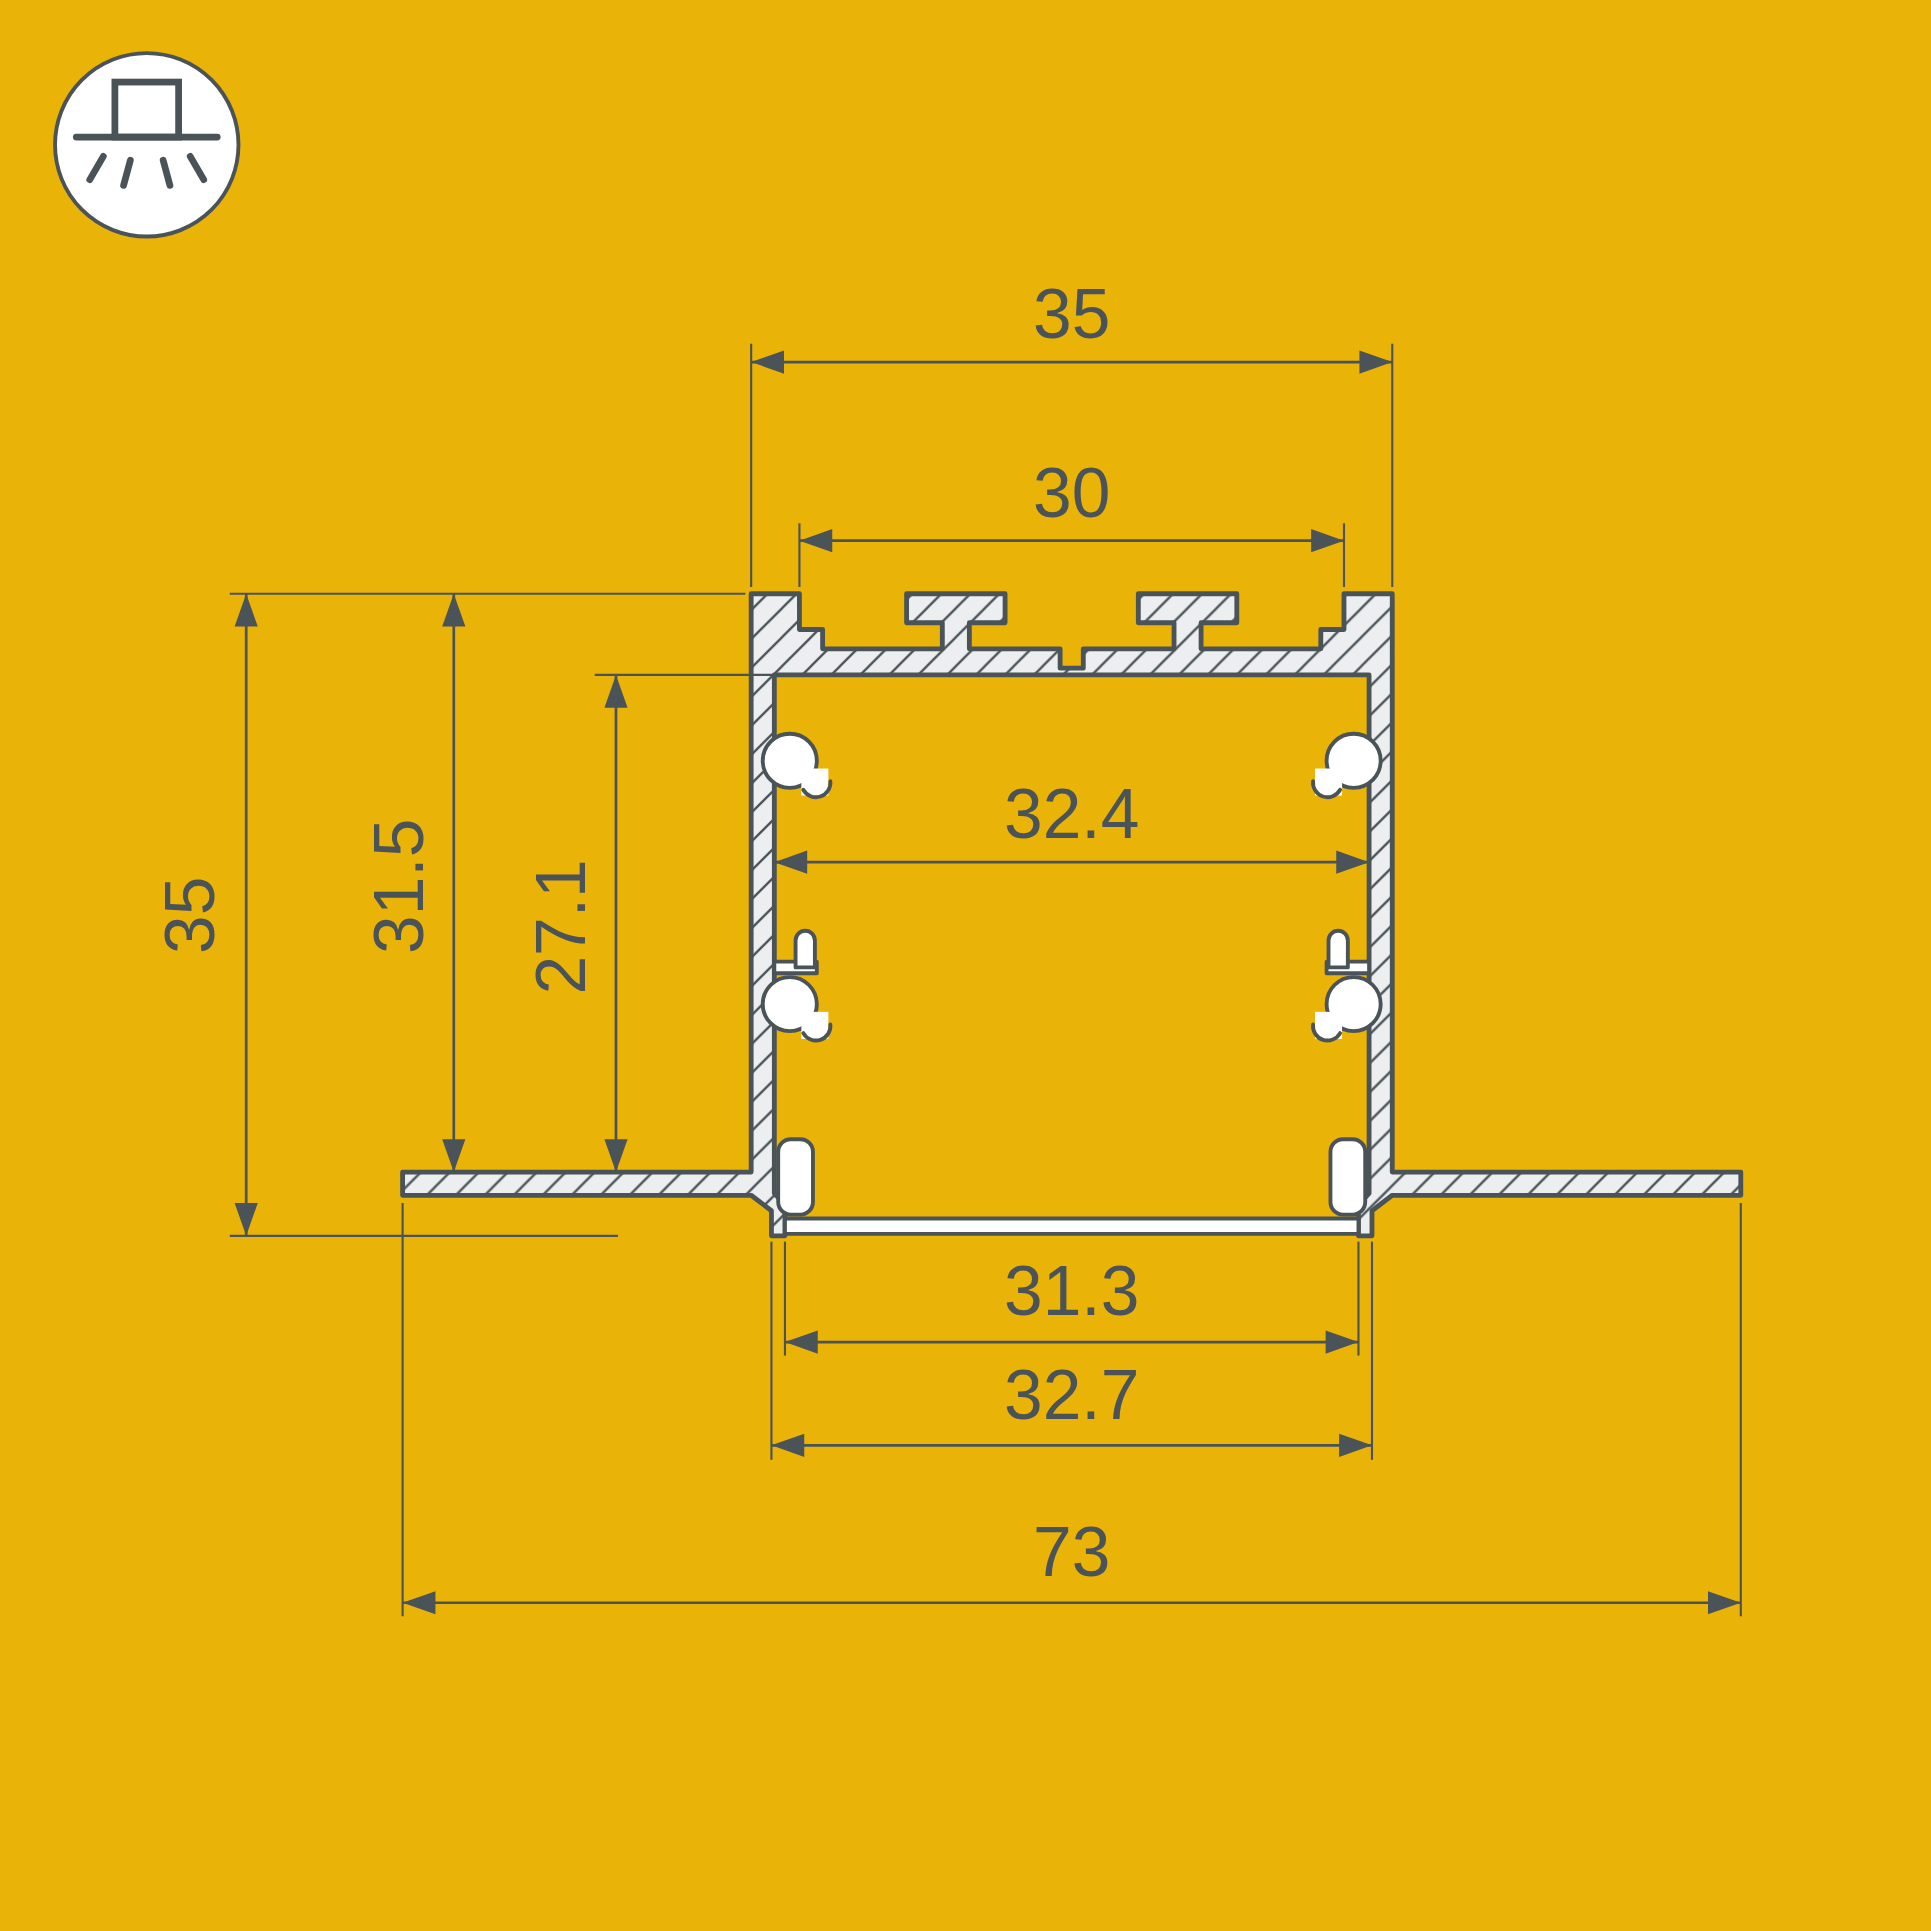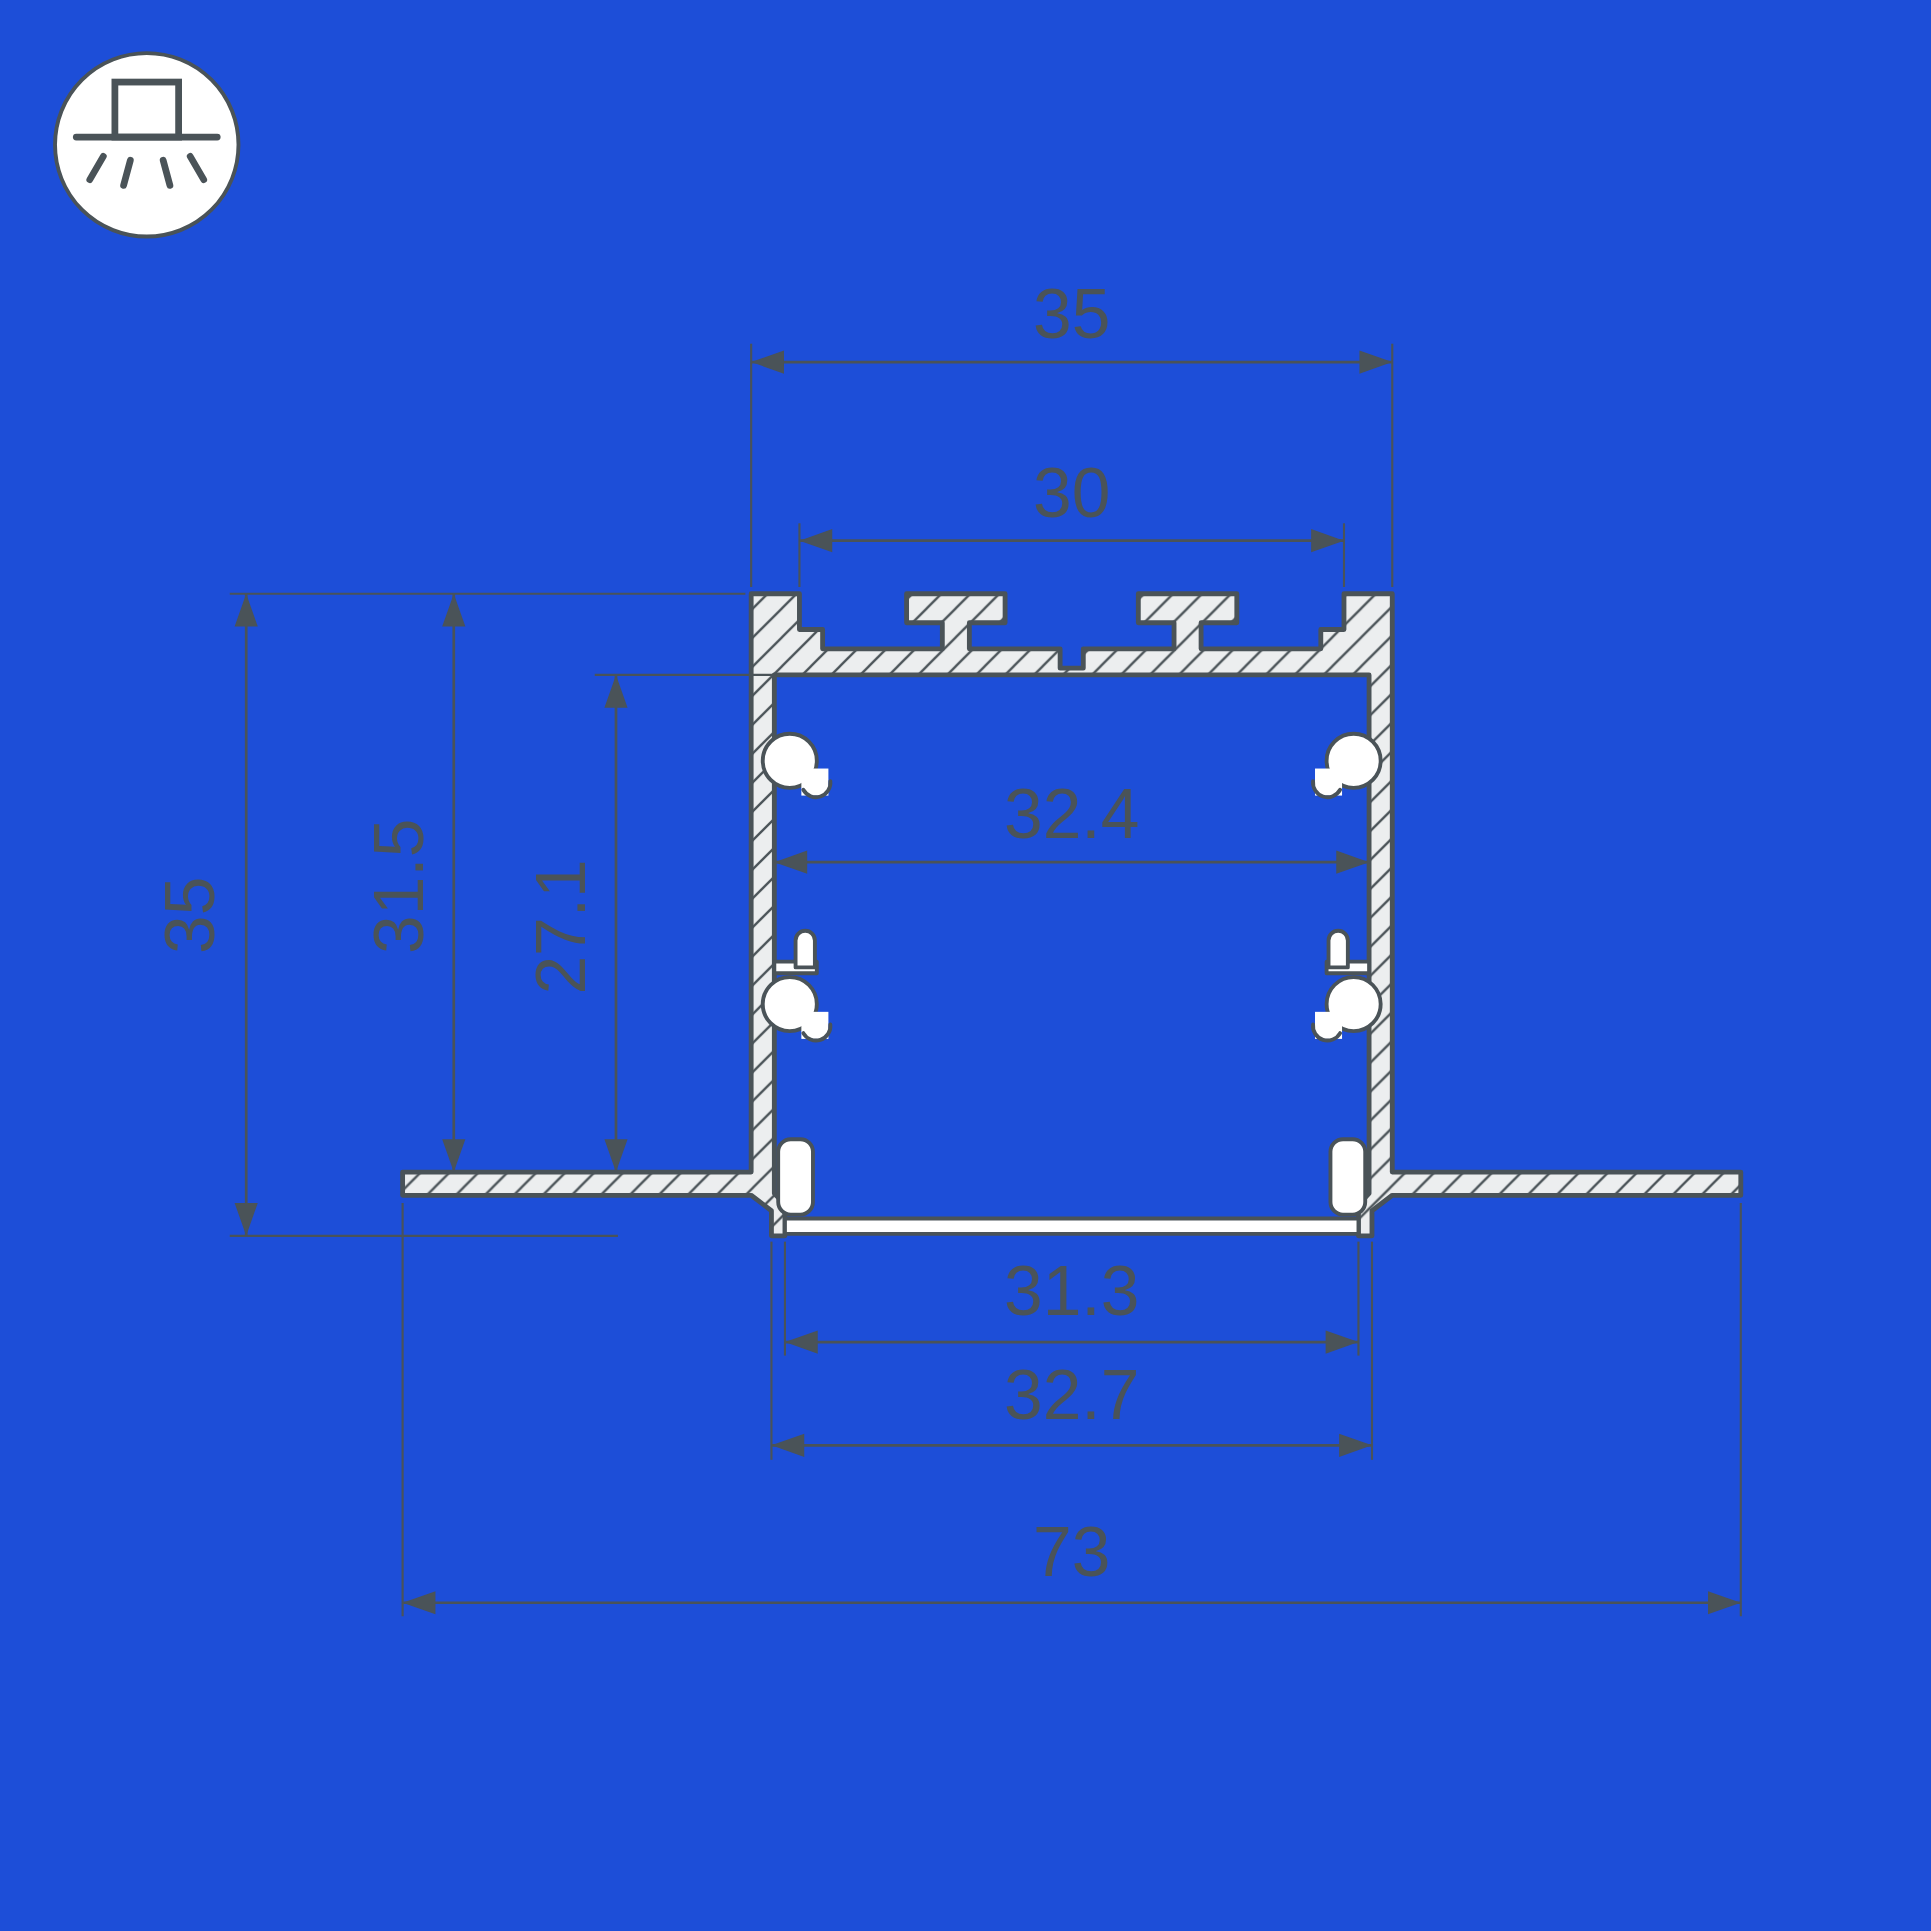--- a/index.html
+++ b/index.html
@@ -9,21 +9,21 @@
   html, body {
     margin: 0;
     padding: 0;
     background: #ffffff;
     font-family: "Liberation Sans", sans-serif;
   }
   .stage {
     width: 1931px;
     height: 1931px;
     position: relative;
-    background: #1d4ed8;
+    background: #eab308;
   }
   svg { display: block; }
   .solid {
     fill: url(#hatch);
     stroke: var(--line);
     stroke-width: 5;
     stroke-linejoin: round;
   }
   .white {
     fill: #ffffff;

